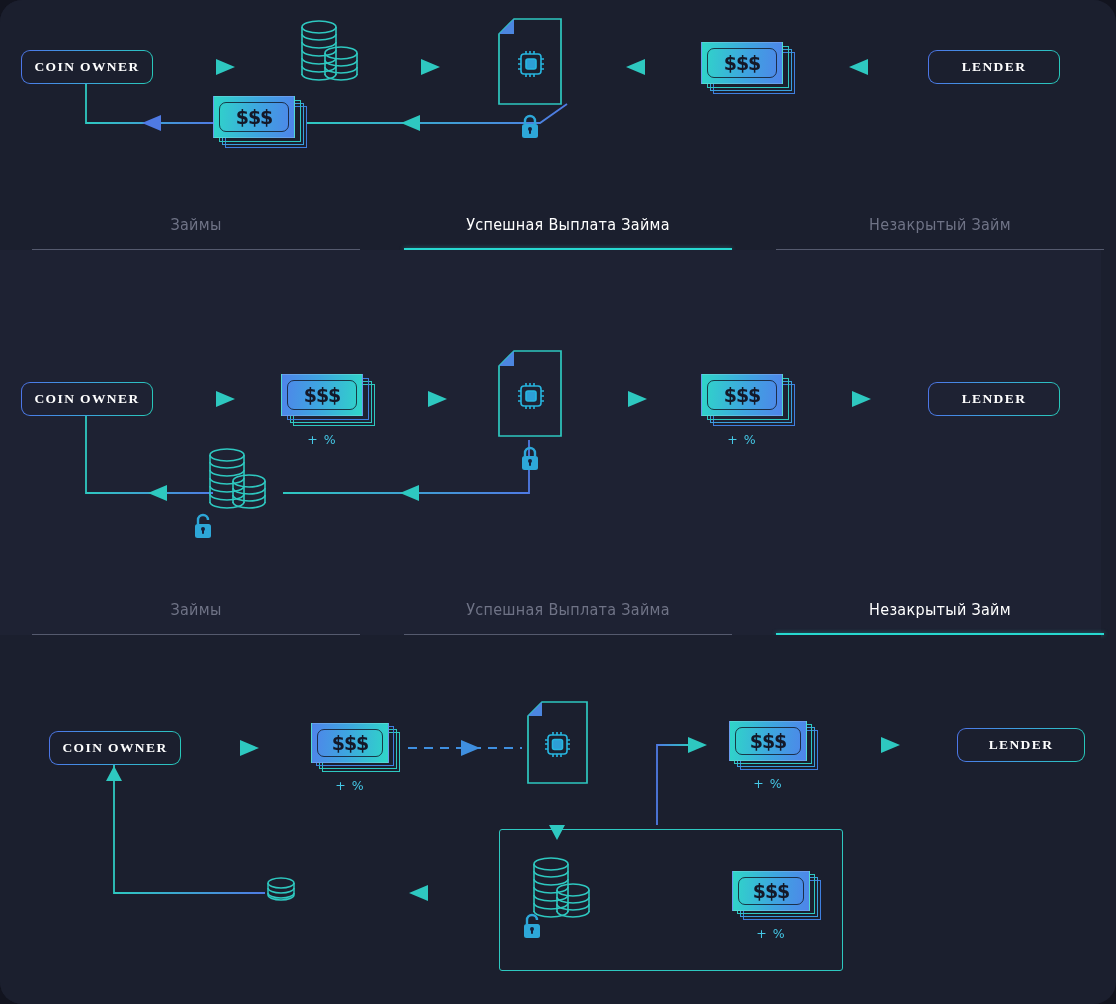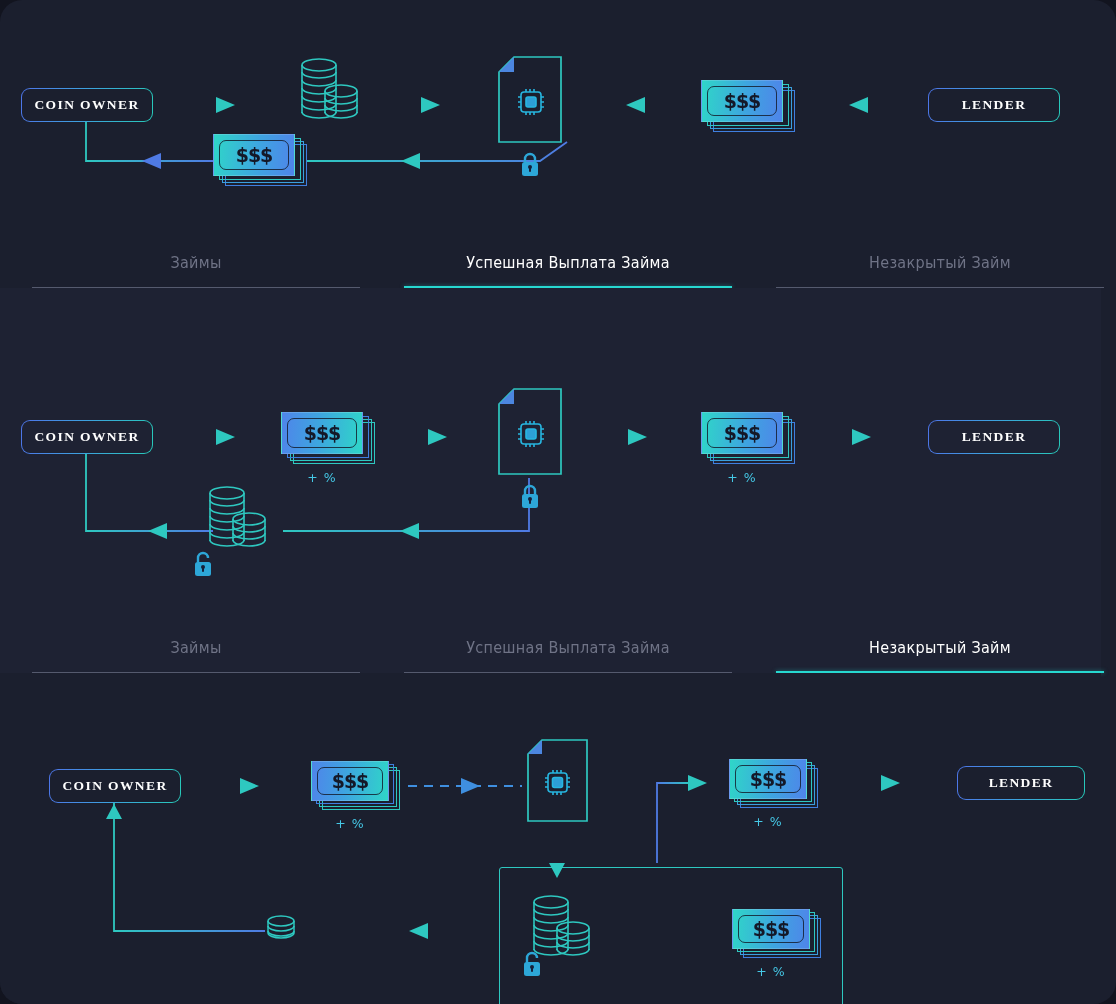--- a/index.html
+++ b/index.html
@@ -4,21 +4,21 @@
 <style>
   html,body{margin:0;padding:0;background:#12141f;}
   body{
     width:1116px;height:1004px;overflow:hidden;
     font-family:"Liberation Sans","DejaVu Sans",sans-serif;
   }
   .root{
     position:relative;width:1116px;height:1004px;
     background:#1b1f2e;border-radius:22px;overflow:hidden;
   }
-  .panel{position:absolute;left:0;width:1101px;margin-top:38px;}
+  .panel{position:absolute;left:0;width:1101px;}
   .panel.p1{top:0;height:250px;background:#1b1f2e;}
   .panel.p2{top:250px;height:385px;background:#1e2233;}
   .panel.p3{top:635px;height:369px;background:#1b1f2e;}
 
   .stage{position:absolute;left:0;top:0;width:1116px;height:100%;}
   svg.flow{position:absolute;left:0;top:0;overflow:visible;}
 
   
   .tabs{position:absolute;left:10px;width:1116px;height:60px;display:flex;}
   .tab{flex:1;position:relative;display:flex;align-items:flex-end;

